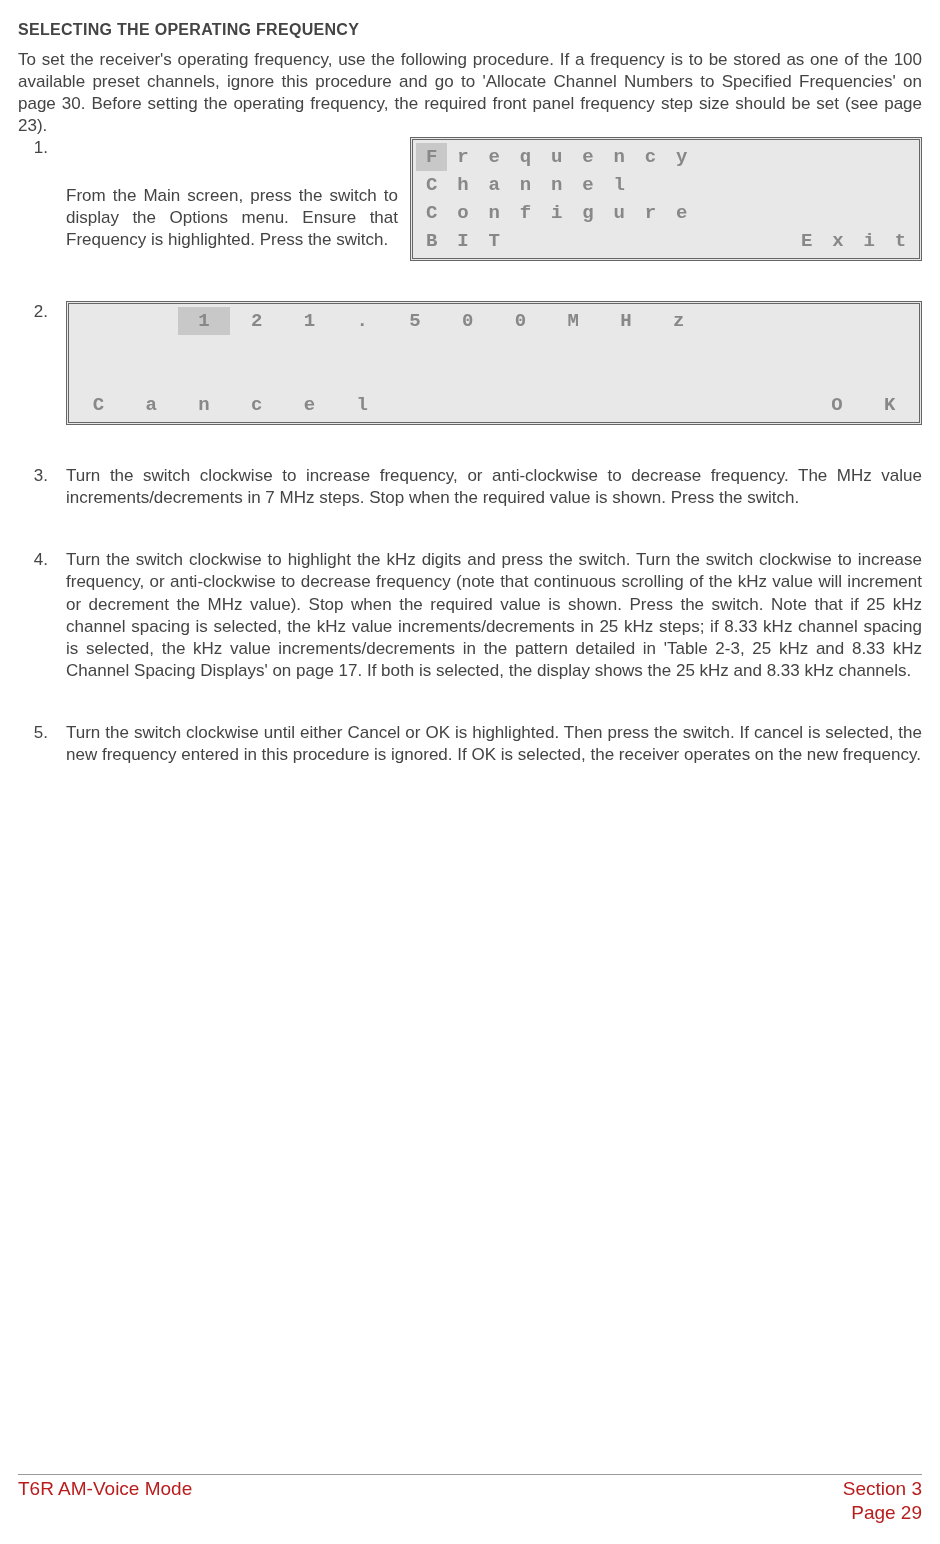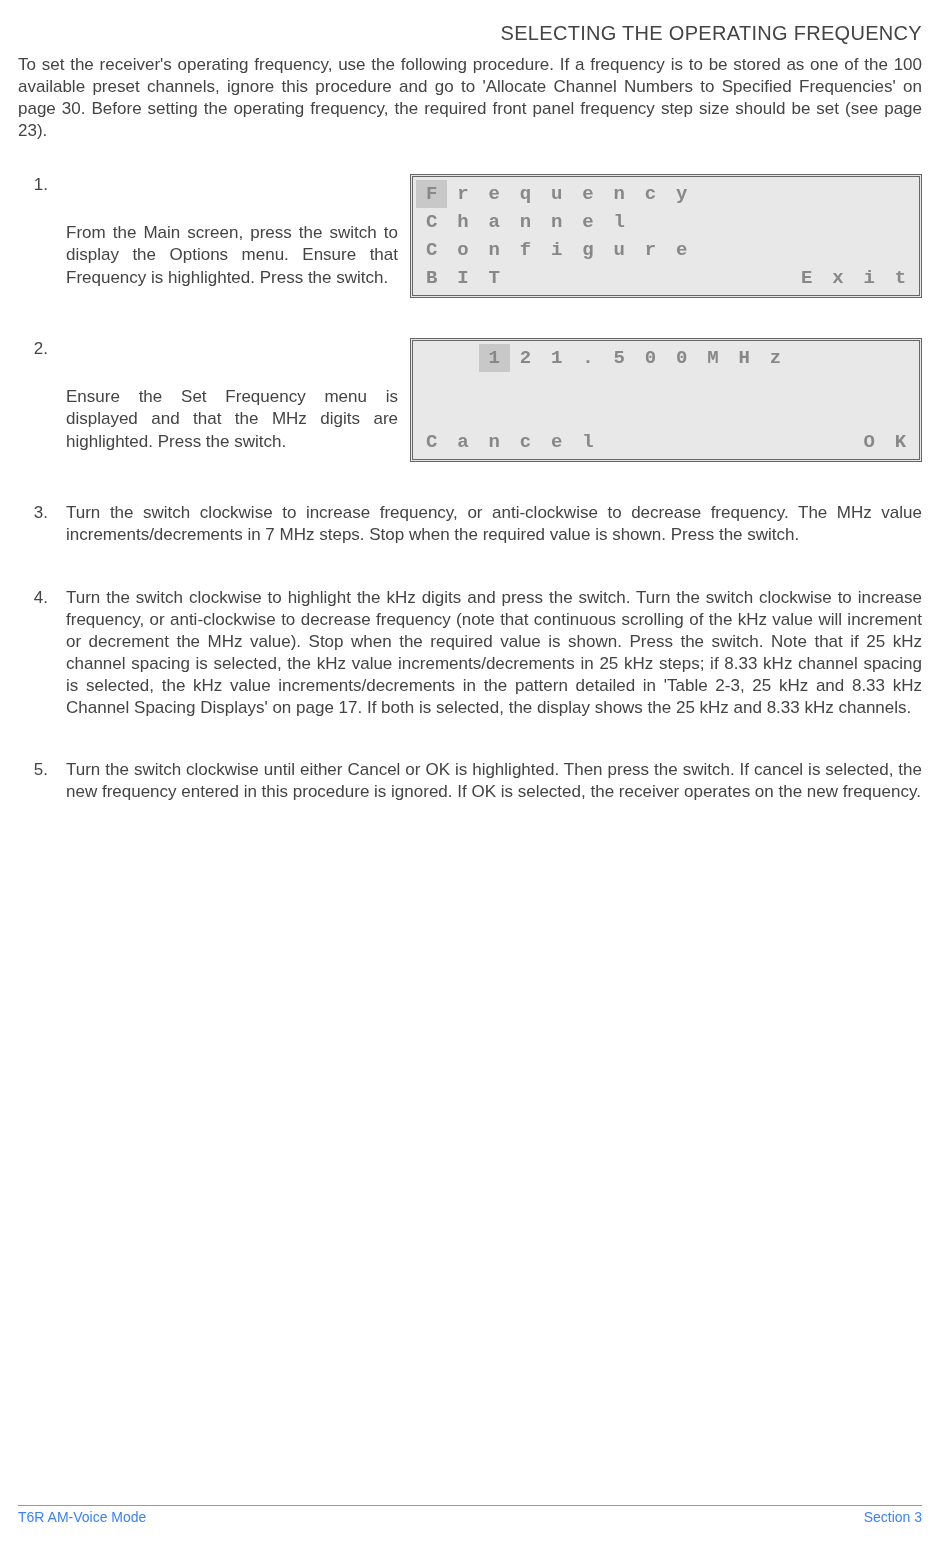--- a/index.html
+++ b/index.html
@@ -7,27 +7,26 @@
     font-family: Arial, Helvetica, sans-serif;
     font-size: 17px;
     color: #444;
     line-height: 1.3;
     padding: 20px 18px 18px 18px;
     width: 940px;
     height: 1544px;
     position: relative;
   }
   h2 {
-    font-size: 20px;
-    font-weight: normal;
+    font-size: 16px;
+    font-weight: bold;
     margin-bottom: 8px;
     letter-spacing: 0.3px;
-    text-align: right;
-  }
-  .intro { text-align: justify; margin-bottom: 32px; }
+  }
+  .intro { text-align: justify; }
   .step-row {
     display: flex;
     gap: 12px;
     margin-bottom: 40px;
   }
   .step-num {
     width: 36px;
     flex: 0 0 36px;
     text-align: right;
     padding-right: 6px;
@@ -60,22 +59,22 @@
     justify-content: center;
     letter-spacing: 0;
     font-size: 19px;
   }
   .lcd .hl { background: #c8c8c8; }
   .footer {
     position: absolute;
     bottom: 18px;
     left: 18px;
     right: 18px;
-    font-size: 14px;
-    color: #3b82f6;
+    font-size: 19px;
+    color: #b91c1c;
   }
   .footer .line {
     border-top: 1px solid #999;
     margin-bottom: 2px;
   }
   .footer .frow {
     display: flex;
     justify-content: space-between;
   }
 </style>
@@ -159,21 +158,20 @@
         <div class="cell">E</div>
         <div class="cell">x</div>
         <div class="cell">i</div>
         <div class="cell">t</div>
       </div>
     </div>
 </div>
 
 <div class="step-row">
   <div class="step-num">2.</div>
-  <div class="step-text step-text-narrow">Ensure the Set Frequency menu is displayed and that the MHz digits are highlighted. Press the switch.</div>
   <div class="lcd" id="lcd2">
       <div class="row">
         <div class="cell"></div>
         <div class="cell"></div>
         <div class="cell hl">1</div>
         <div class="cell">2</div>
         <div class="cell">1</div>
         <div class="cell">.</div>
         <div class="cell">5</div>
         <div class="cell">0</div>
@@ -257,13 +255,17 @@
   <div class="step-num">5.</div>
   <div class="step-text">Turn the switch clockwise until either Cancel or OK is highlighted. Then press the switch. If cancel is selected, the new frequency entered in this procedure is ignored. If OK is selected, the receiver operates on the new frequency.</div>
 </div>
 
 <div class="footer">
   <div class="line"></div>
   <div class="frow">
     <span>T6R AM-Voice Mode</span>
     <span>Section 3</span>
   </div>
+  <div class="frow">
+    <span></span>
+    <span>Page 29</span>
+  </div>
 </div>
 
 </body></html>

